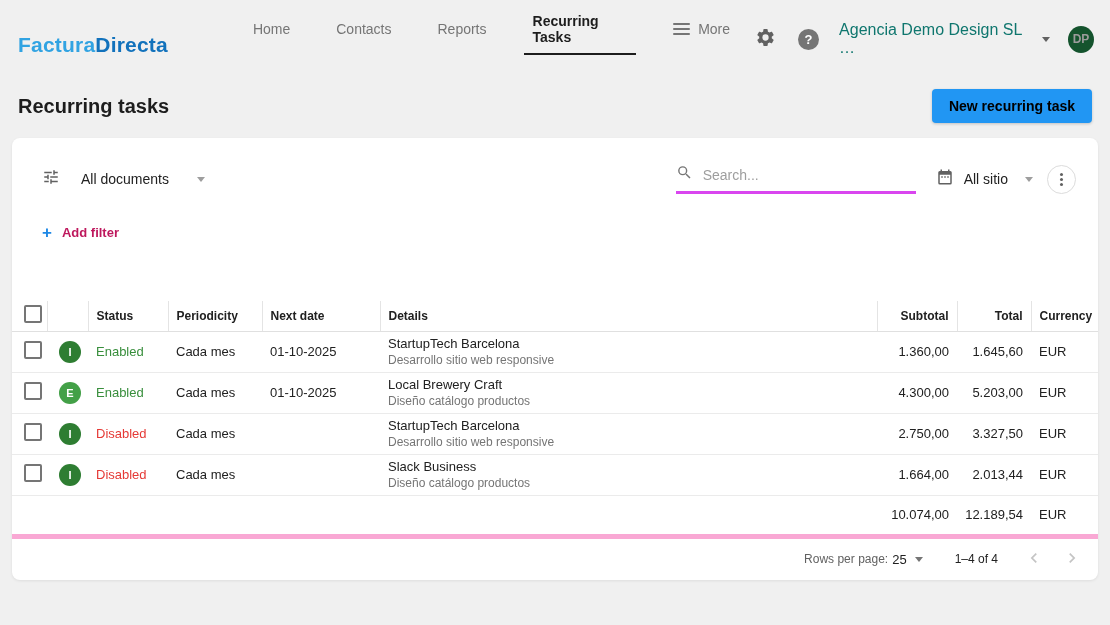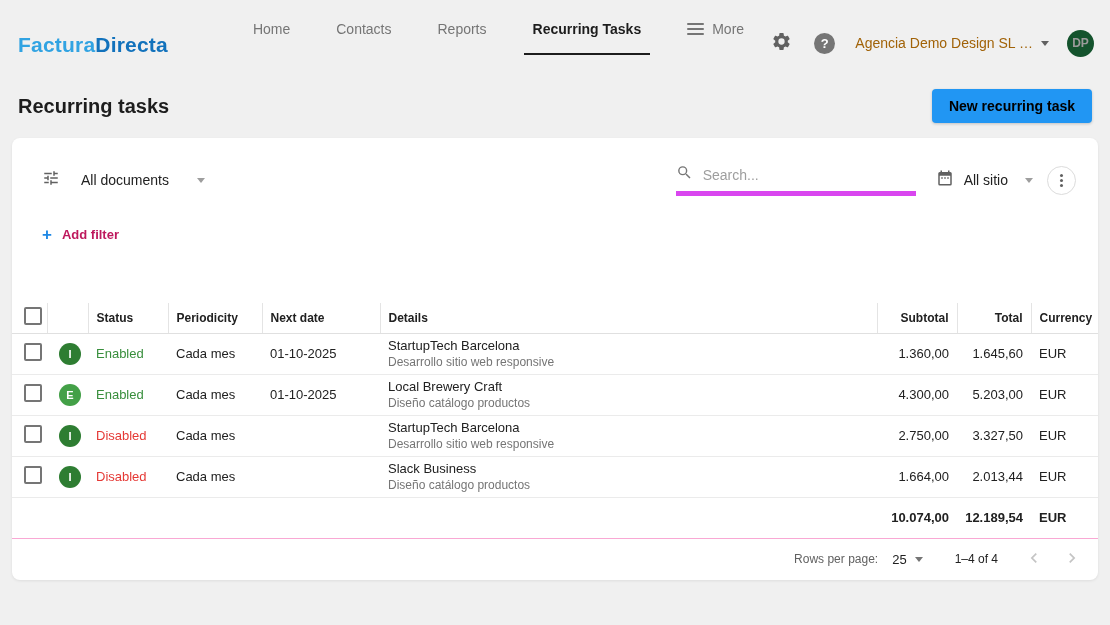--- a/index.html
+++ b/index.html
@@ -17,42 +17,42 @@
   .nav-item.active { color:#1d1d1d; font-weight:bold; }
   .nav-item.active::after { content:""; position:absolute; left:14px; right:14px; bottom:2px;
               height:2px; background:#1d1d1d; }
   .burger { display:inline-flex; flex-direction:column; gap:3px; }
   .burger i { width:17px; height:2px; background:#757575; border-radius:1px; }
   .topbar-right { margin-left:auto; display:flex; align-items:center; gap:18px; }
   .icon-btn { background:none; border:none; cursor:pointer; display:flex; align-items:center; padding:2px; }
   .help-circle { width:21px; height:21px; border-radius:50%; background:#757575; color:#fff;
                  font-size:13px; font-weight:bold; display:flex; align-items:center; justify-content:center; }
   .account { display:flex; align-items:center; gap:8px; cursor:pointer; }
-  .account-name { font-size:14px; color:#a16207; }
+  .account-name { font-size:16px; color:#0f766e; }
   .caret { width:0; height:0; border-left:4px solid transparent; border-right:4px solid transparent;
            border-top:5px solid #616161; display:inline-block; }
   .avatar { width:27px; height:27px; border-radius:50%; background:#14532d; color:#9b9b9b;
             font-size:12px; font-weight:bold; display:flex; align-items:center; justify-content:center; }
 
   
   .page-header { display:flex; align-items:center; justify-content:space-between; padding:0 18px; margin-top:32px; }
   .page-title { font-size:20px; font-weight:bold; color:#1d1d1d; }
   .primary-btn { background:#2196f3; color:#000000; font-size:14px; font-weight:bold;
                  font-family:inherit; border:none; border-radius:4px; padding:9px 17px; cursor:pointer;
                  box-shadow:0 1px 3px rgba(0,0,0,.2); }
 
   
   .card { background:#fff; border-radius:8px; margin:15px 12px 0 12px; box-shadow:0 1px 3px rgba(0,0,0,.08);
           overflow:hidden; }
   .filter-row { display:flex; align-items:center; padding:26px 22px 0 30px; }
   .filter-left { display:flex; align-items:center; gap:21px; cursor:pointer; }
   .filter-label { font-size:14px; color:#212121; }
   .dd-caret { margin-left:7px; border-top-color:#9e9e9e; }
   .filter-right { margin-left:auto; display:flex; align-items:center; }
-  .search-box { display:flex; align-items:center; gap:10px; border-bottom:5px solid #d946ef;
+  .search-box { display:flex; align-items:center; gap:10px; border-bottom:3px solid #d946ef;
                 padding-bottom:6px; width:240px; }
   .search-box input { border:none; outline:none; font-size:14px; font-family:inherit; width:100%;
                 background:transparent; color:#212121; }
   .search-box input::placeholder { color:#9e9e9e; }
   .date-group { display:flex; align-items:center; gap:10px; margin-left:20px; cursor:pointer; }
   .kebab-btn { width:29px; height:29px; border-radius:50%; border:1px solid #dcdcdc; background:#fff;
                margin-left:14px; display:flex; flex-direction:column; align-items:center; justify-content:center;
                gap:2px; cursor:pointer; }
   .kebab-btn i { width:3px; height:3px; border-radius:50%; background:#616161; }
   .add-filter { display:flex; align-items:center; gap:10px; margin:30px 0 0 30px; cursor:pointer; }
@@ -66,27 +66,27 @@
   th:first-child { border-left:none; }
   td { font-size:13px; color:#212121; height:41px; padding:0 8px; border-bottom:1px solid #ebebeb; }
   .num { text-align:right; }
   .cell-check { padding-left:12px; }
   .checkbox { width:18px; height:18px; border:2px solid #757575; border-radius:2px; background:#fff;
               display:inline-block; cursor:pointer; }
   .row-avatar { width:22px; height:22px; border-radius:50%; color:#fff; font-size:11px; font-weight:bold;
               display:flex; align-items:center; justify-content:center; margin-left:4px; }
   .details-title { font-size:13px; color:#212121; line-height:17px; }
   .details-sub { font-size:12px; color:#757575; line-height:16px; }
-  tr.totals td { font-weight:bold; border-bottom:1px solid #f9a8d4; }
+  tr.totals td { font-weight:normal; border-bottom:5px solid #f9a8d4; }
 
   
   .pagination { height:41px; display:flex; align-items:center; justify-content:flex-end;
                 padding-right:12px; gap:0; }
   .pag-label { font-size:12px; color:#616161; }
-  .pag-size { display:flex; align-items:center; gap:8px; margin-left:14px; cursor:pointer; }
+  .pag-size { display:flex; align-items:center; gap:8px; margin-left:4px; cursor:pointer; }
   .pag-size span { font-size:13px; color:#212121; }
   .pag-range { font-size:12px; color:#212121; margin-left:32px; }
   .pag-nav { display:flex; align-items:center; margin-left:22px; gap:10px; }
   .pag-arrow { background:none; border:none; cursor:default; padding:4px; display:flex; }
 </style>
 </head>
 <body>
 
 <header class="topbar">
   <div class="logo">

